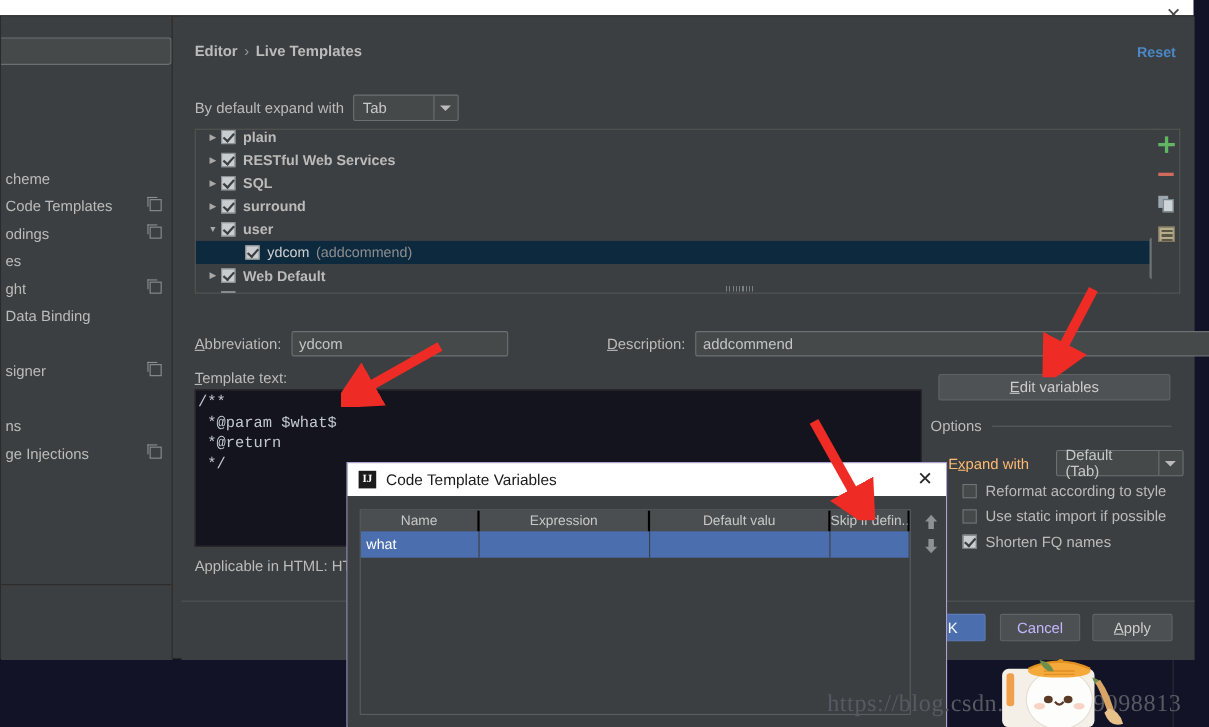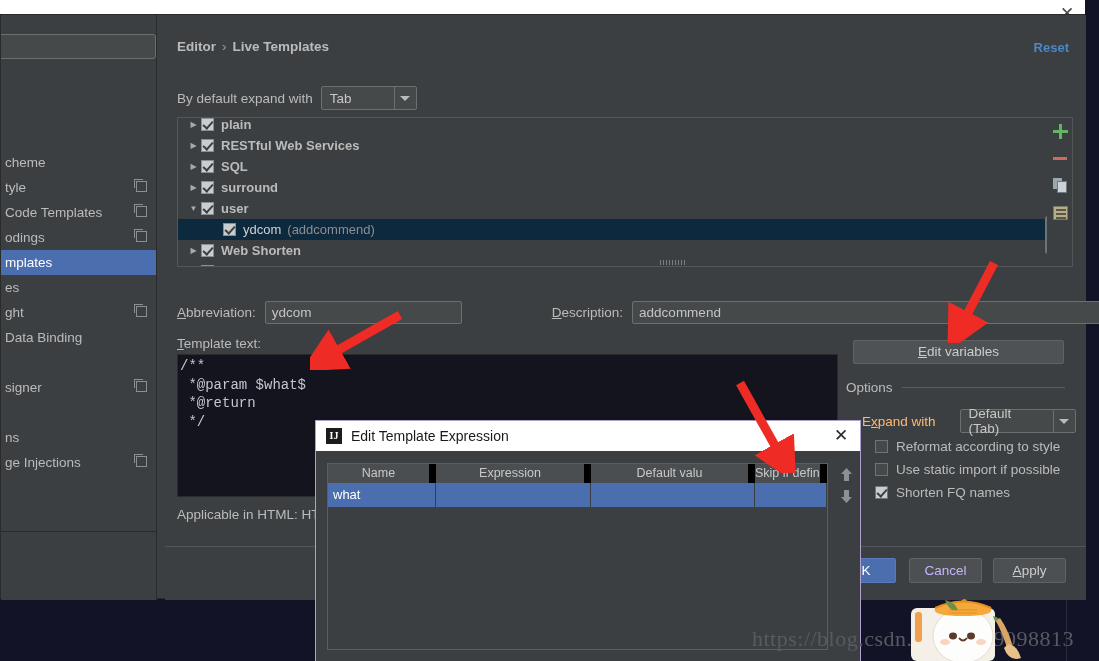--- a/index.html
+++ b/index.html
@@ -227,21 +227,21 @@
   .modal-close {
     margin-left: auto; width: 26px; height: 26px; line-height: 26px;
     text-align: center; font-size: 17px; color: #2a2a2a; cursor: pointer;
   }
   .modal-body { position: relative; height: 211px; background: #3c3f41; padding: 11px 0 0 11px; }
   .vtable { position: absolute; left: 11px; top: 12px; width: 501px; height: 187px;
             border: 1px solid #5a5e60; background: #3c3f41; overflow: hidden; }
   .vhead { display: flex; height: 19px; background: #4a4e50; }
   .vhead div {
     font-size: 12.5px; color: #c8c8c8; text-align: center; line-height: 19px;
-    border-right: 7px solid #000000; overflow: hidden; white-space: nowrap;
+    border-right: 2px solid #000000; overflow: hidden; white-space: nowrap;
   }
   .vrow { display: flex; height: 24px; background: #4b6eaf; }
   .vrow div {
     font-size: 13px; color: #ffffff; line-height: 24px; padding-left: 5px;
     border-right: 1px solid #3c3f41; overflow: hidden; white-space: nowrap;
   }
   .c-name { width: 108px; } .c-expr { width: 155px; }
   .c-def { width: 164px; } .c-skip { width: 72px; }
   .skipbox { width: 13px; height: 13px; background: #4e5254; margin: 6px auto 0; }
   .vbtns { position: absolute; left: 520px; top: 12px; width: 20px; }
@@ -274,24 +274,22 @@
 
   <div class="titlebar"></div>
   <div class="close-x" style="top:2px;">✕</div>
 
   <div class="settings-window">
 
     <div class="sidebar" style="top:0">
       <input class="sb-search" id="sidebar-search" style="color: rgb(196, 196, 196); font-size: 13px; padding-left: 8px; outline: none;" placeholder="">
       <div class="sb-list" id="sidebar-list">
           <div class="sb-item"><span>cheme</span></div>
-          <div class="sb-item"><span>tyle</span><i class="cp"></i></div>
           <div class="sb-item"><span>Code Templates</span><i class="cp"></i></div>
           <div class="sb-item"><span>odings</span><i class="cp"></i></div>
-          <div class="sb-item sel"><span>mplates</span></div>
           <div class="sb-item"><span>es</span></div>
           <div class="sb-item"><span>ght</span><i class="cp"></i></div>
           <div class="sb-item"><span>Data Binding</span></div>
           <div class="sb-item"><span></span></div>
           <div class="sb-item"><span>signer</span><i class="cp"></i></div>
           <div class="sb-item"><span></span></div>
           <div class="sb-item"><span>ns</span></div>
           <div class="sb-item"><span>ge Injections</span><i class="cp"></i></div>
         </div>
       <div class="sb-scroll"></div>
@@ -345,21 +343,21 @@
             <div class="tree-row sel leaf">
               <span class="tree-indent"></span>
               <span class="tri"></span>
               <span class="cbx on"></span>
               <span class="name">ydcom</span>
               <span class="desc">(addcommend)</span>
             </div>
             <div class="tree-row">
               <span class="tri">▶</span>
               <span class="cbx on"></span>
-              <span class="name">Web Shorten</span>
+              <span class="name">Web Default</span>
             </div>
             <div class="tree-row">
               <span class="tri">▶</span>
               <span class="cbx on"></span>
               <span class="name">xsl</span>
             </div>
           </div>
         <div class="tree-scroll"></div>
         <div class="tree-grip"></div>
       </div>
@@ -431,21 +429,21 @@
       <div class="btnbar-line"></div>
       <div class="dlg-btn ok">K</div>
       <div class="dlg-btn cancel">Cancel</div>
       <div class="dlg-btn apply"><span class="u">A</span>pply</div>
     </div>
   </div>
 
   <div class="modal">
     <div class="modal-title">
       <span class="ij-logo">IJ</span>
-      <span class="t">Edit Template Expression</span>
+      <span class="t">Code Template Variables</span>
       <span class="modal-close">✕</span>
     </div>
     <div class="modal-body">
       <div class="vtable">
         <div class="vhead">
           <div class="c-name">Name</div>
           <div class="c-expr">Expression</div>
           <div class="c-def">Default valu</div>
           <div class="c-skip">Skip if defin...</div>
         </div>

